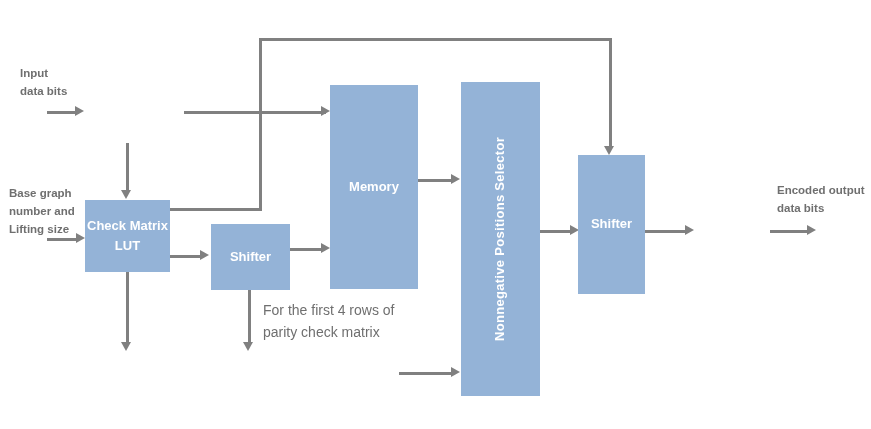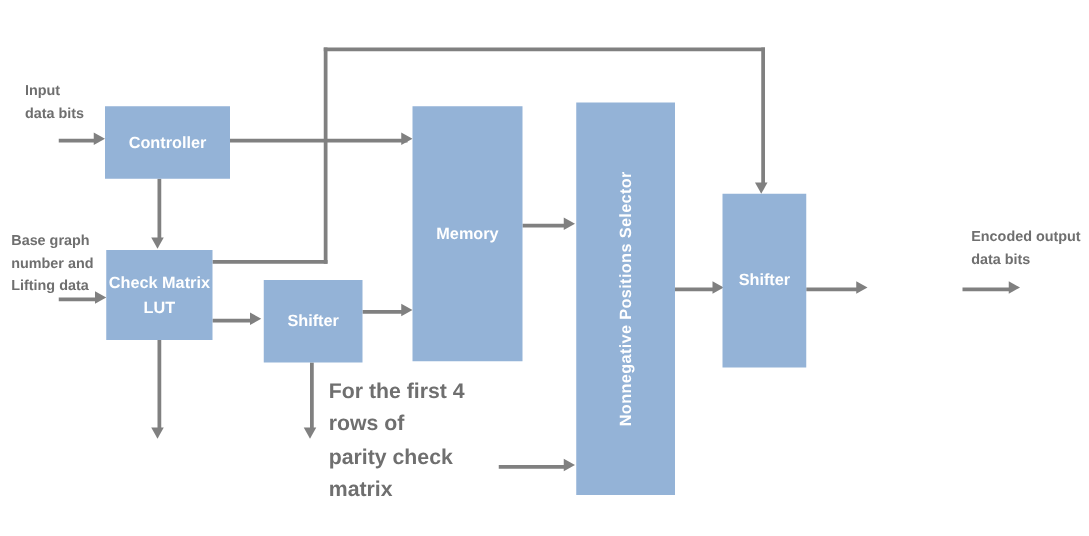--- a/index.html
+++ b/index.html
@@ -30,22 +30,22 @@
     box-sizing: border-box;
   }
   .block.vertical {
     writing-mode: vertical-rl;
     transform: rotate(180deg);
     letter-spacing: 0.3px;
   }
   .edge-label {
     position: absolute;
     color: #6f6f6f;
-    font-size: 17px;
-    font-weight: bold;
+    font-size: 14px;
+    font-weight: normal;
     line-height: 1.55;
     white-space: pre-line;
   }
   .io-label {
     position: absolute;
     color: #6f6f6f;
     font-size: 11.5px;
     font-weight: bold;
     line-height: 1.55;
     white-space: pre-line;
@@ -75,21 +75,21 @@
 </head>
 <body>
 
 <div id="canvas">
 
   <div class="io-label" style="left:20px; top:65px; width:90px;">Input
 data bits</div>
 
   <div class="io-label" style="left:9px; top:185px; width:95px;">Base graph
 number and
-Lifting data</div>
+Lifting size</div>
 
   <div class="io-label" style="left:777px; top:182px; width:100px;">Encoded output
 data bits</div>
 
   <div class="edge-label" style="left:263px; top:300px; width:140px;">For the first 4 rows of
 parity check matrix</div>
 
 
   <div class="wire h" style="left:47px; top:111px; width:30px;"></div>
   <div class="arrow right" style="left:75px; top:106px;"></div>
@@ -129,21 +129,20 @@
 
   <div class="wire h" style="left:540px; top:230px; width:33px;"></div>
   <div class="arrow right" style="left:570px; top:225px;"></div>
 
   <div class="wire h" style="left:645px; top:230px; width:43px;"></div>
   <div class="arrow right" style="left:685px; top:225px;"></div>
 
   <div class="wire h" style="left:770px; top:230px; width:40px;"></div>
   <div class="arrow right" style="left:807px; top:225px;"></div>
 
-  <div class="block" style="left:84px; top:85px; width:100px; height:58px;">Controller</div>
 
   <div class="block" style="left:85px; top:200px; width:85px; height:72px;">Check
 Matrix LUT</div>
 
   <div class="block" style="left:211px; top:224px; width:79px; height:66px;">Shifter</div>
 
   <div class="block" style="left:330px; top:85px; width:88px; height:204px;">Memory</div>
 
 
   <div class="block vertical" style="left:461px; top:82px; width:79px; height:314px;">Nonnegative Positions Selector</div>

